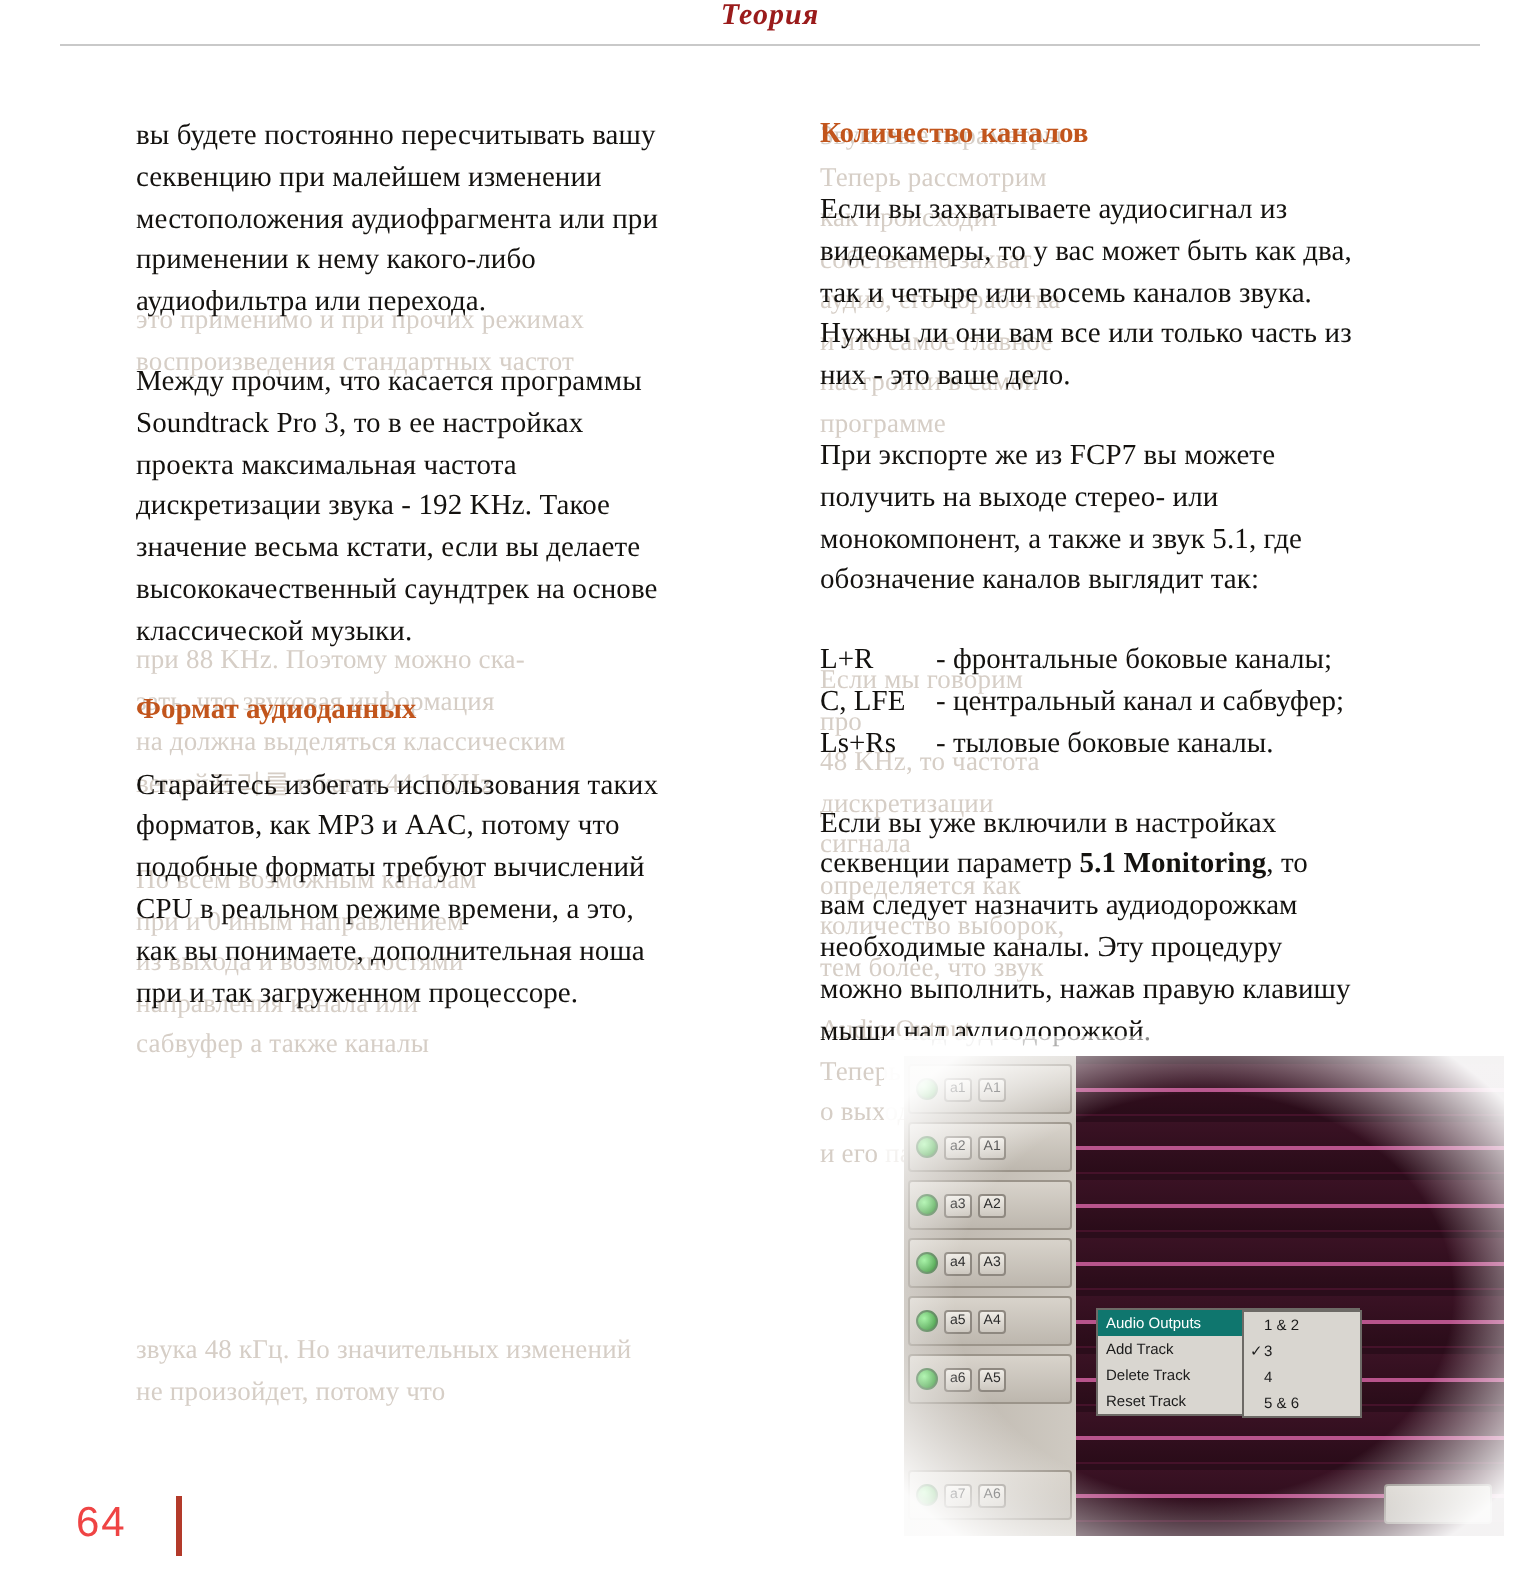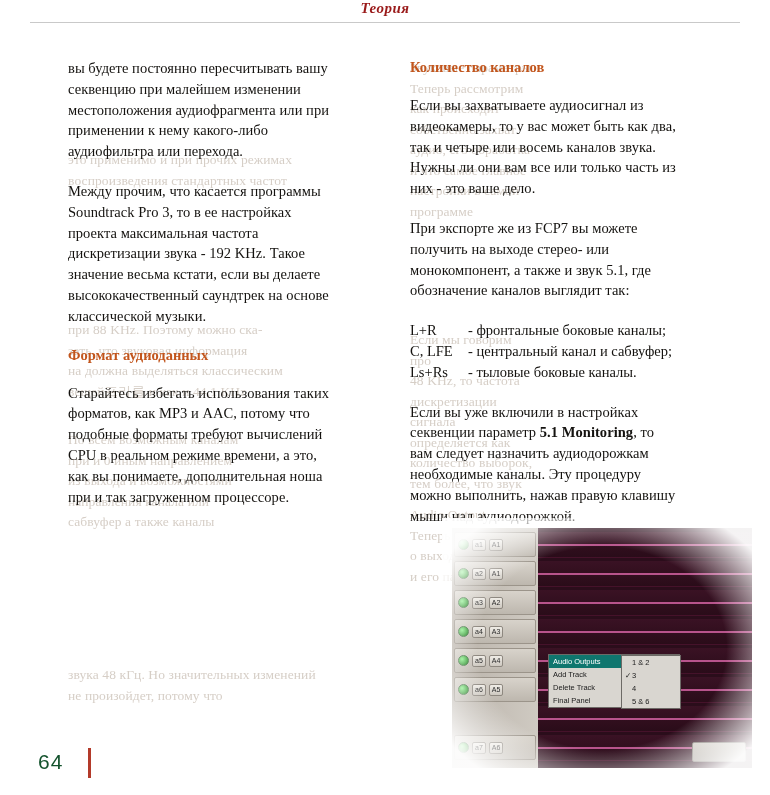--- a/index.html
+++ b/index.html
@@ -274,21 +274,21 @@
     border-radius: 2px;
   }
 
   
   .footer-num {
     position: absolute;
     left: 38px;
     top: 750px;
     font-family: "Liberation Sans", sans-serif;
     font-size: 21px;
-    color: #14532d;
+    color: #ef4444;
     letter-spacing: 1px;
   }
   .footer-bar {
     position: absolute;
     left: 88px;
     top: 748px;
     width: 3px;
     height: 30px;
     background: #b33a2a;
   }
@@ -436,21 +436,21 @@
           <span>Audio Outputs</span>
           <span class="ctx-arrow">▶</span>
         </div>
         <div class="ctx-item">
           <span>Add Track</span>
         </div>
         <div class="ctx-item">
           <span>Delete Track</span>
         </div>
         <div class="ctx-item">
-          <span>Final Panel</span>
+          <span>Reset Track</span>
         </div>
 
         <div class="ctx-sub">
           <div class="ctx-item">
             <span>1 &amp; 2</span>
           </div>
           <div class="ctx-item">
             <span class="ctx-check">✓</span>
             <span>3</span>
           </div>

